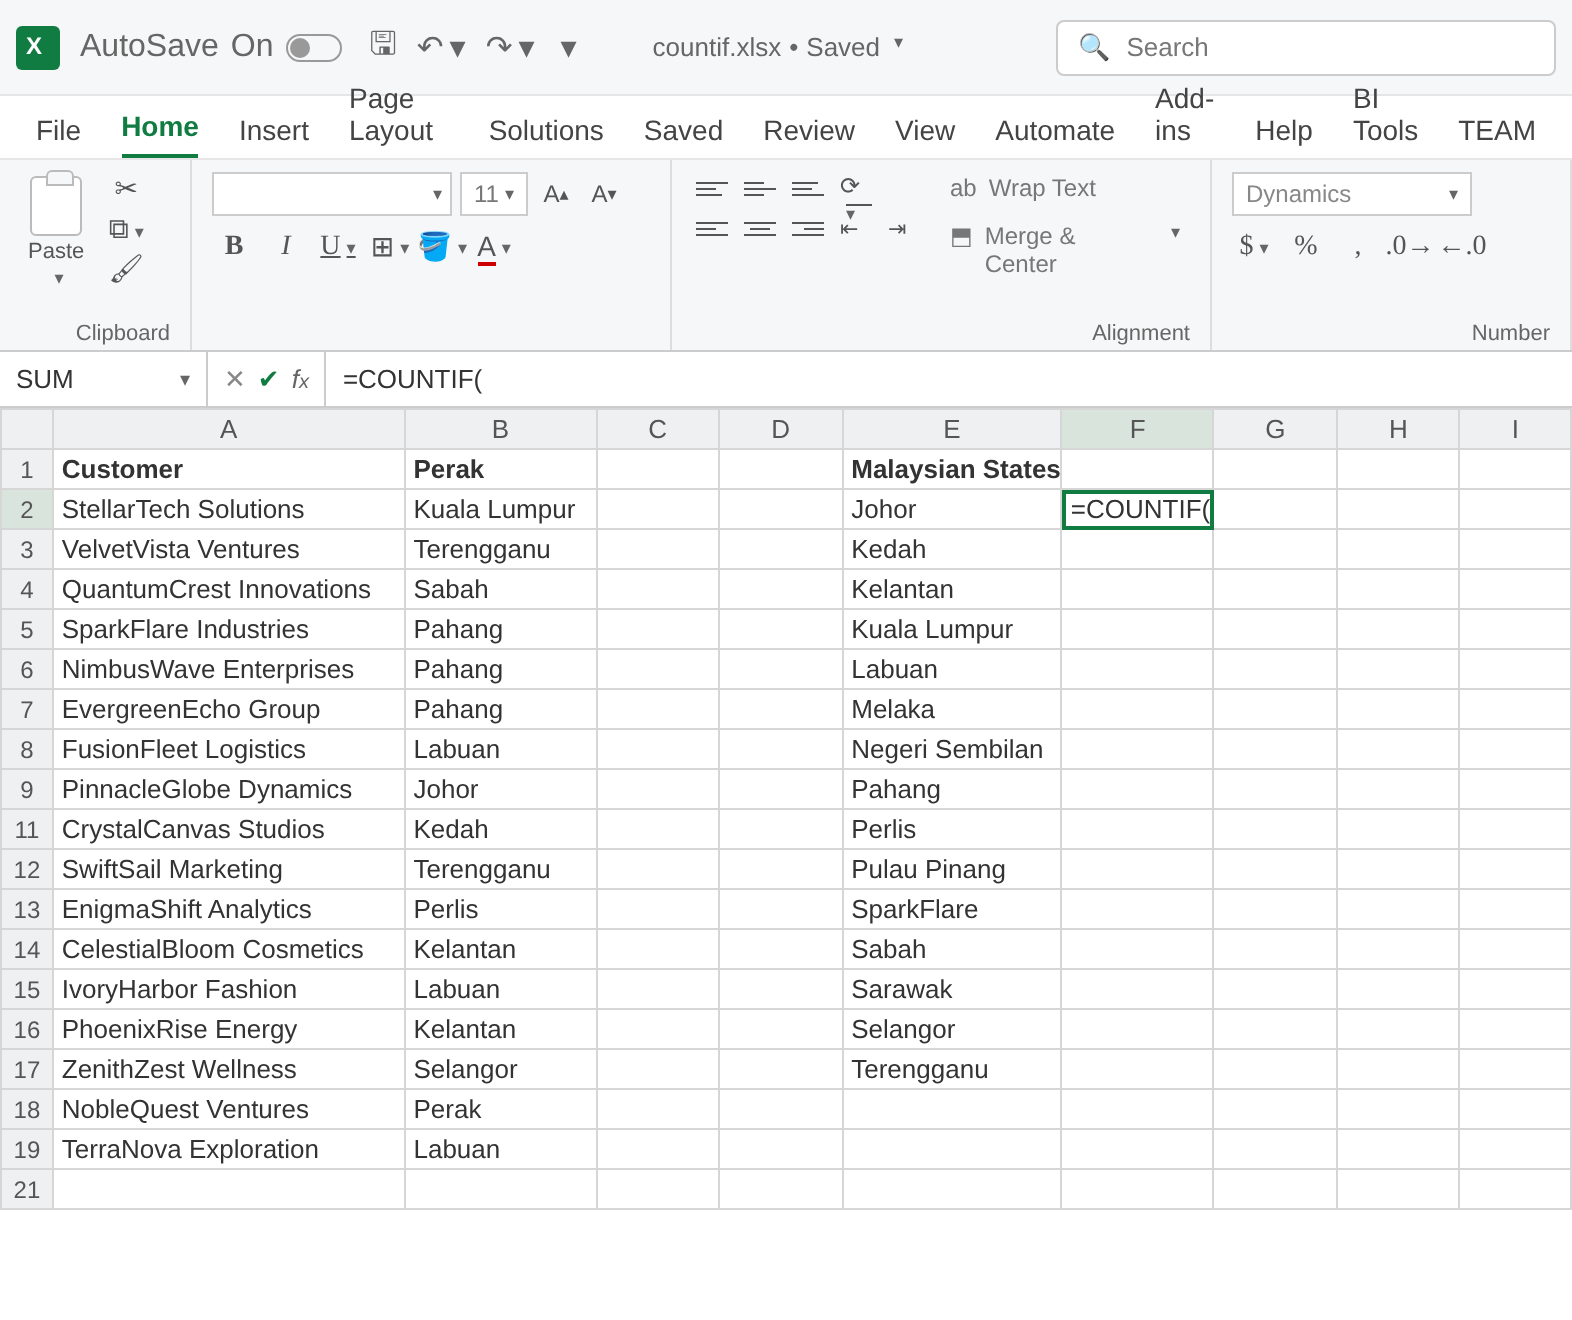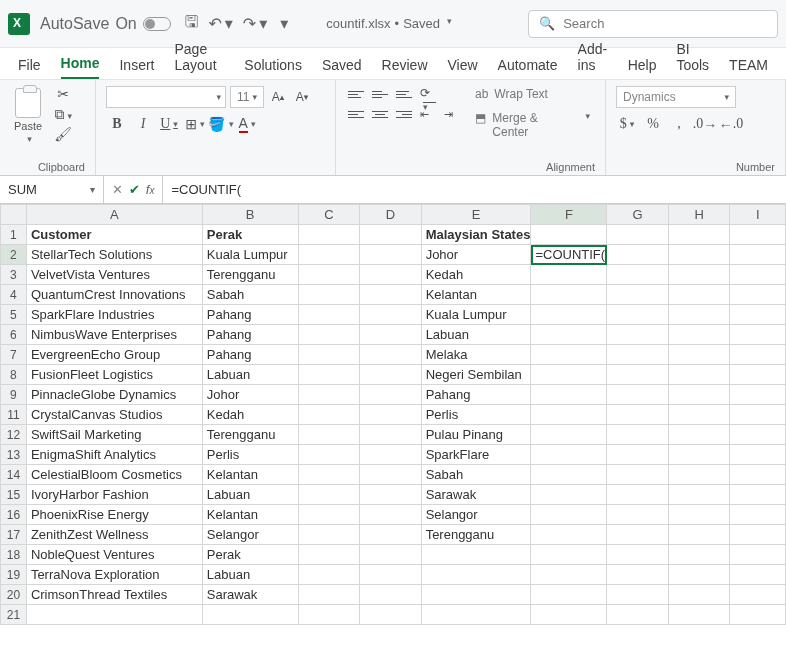--- a/index.html
+++ b/index.html
@@ -509,32 +509,20 @@
           <td>Labuan</td>
           <td></td>
           <td></td>
           <td></td>
           <td></td>
           <td></td>
           <td></td>
           <td></td>
         </tr>
         <tr>
-          <th class="rowhdr">20</th>
-          <td>CrimsonThread Textiles</td>
-          <td>Sarawak</td>
-          <td></td>
-          <td></td>
-          <td></td>
-          <td></td>
-          <td></td>
-          <td></td>
-          <td></td>
-        </tr>
-        <tr>
           <th class="rowhdr">21</th>
           <td></td>
           <td></td>
           <td></td>
           <td></td>
           <td></td>
           <td></td>
           <td></td>
           <td></td>
           <td></td>

